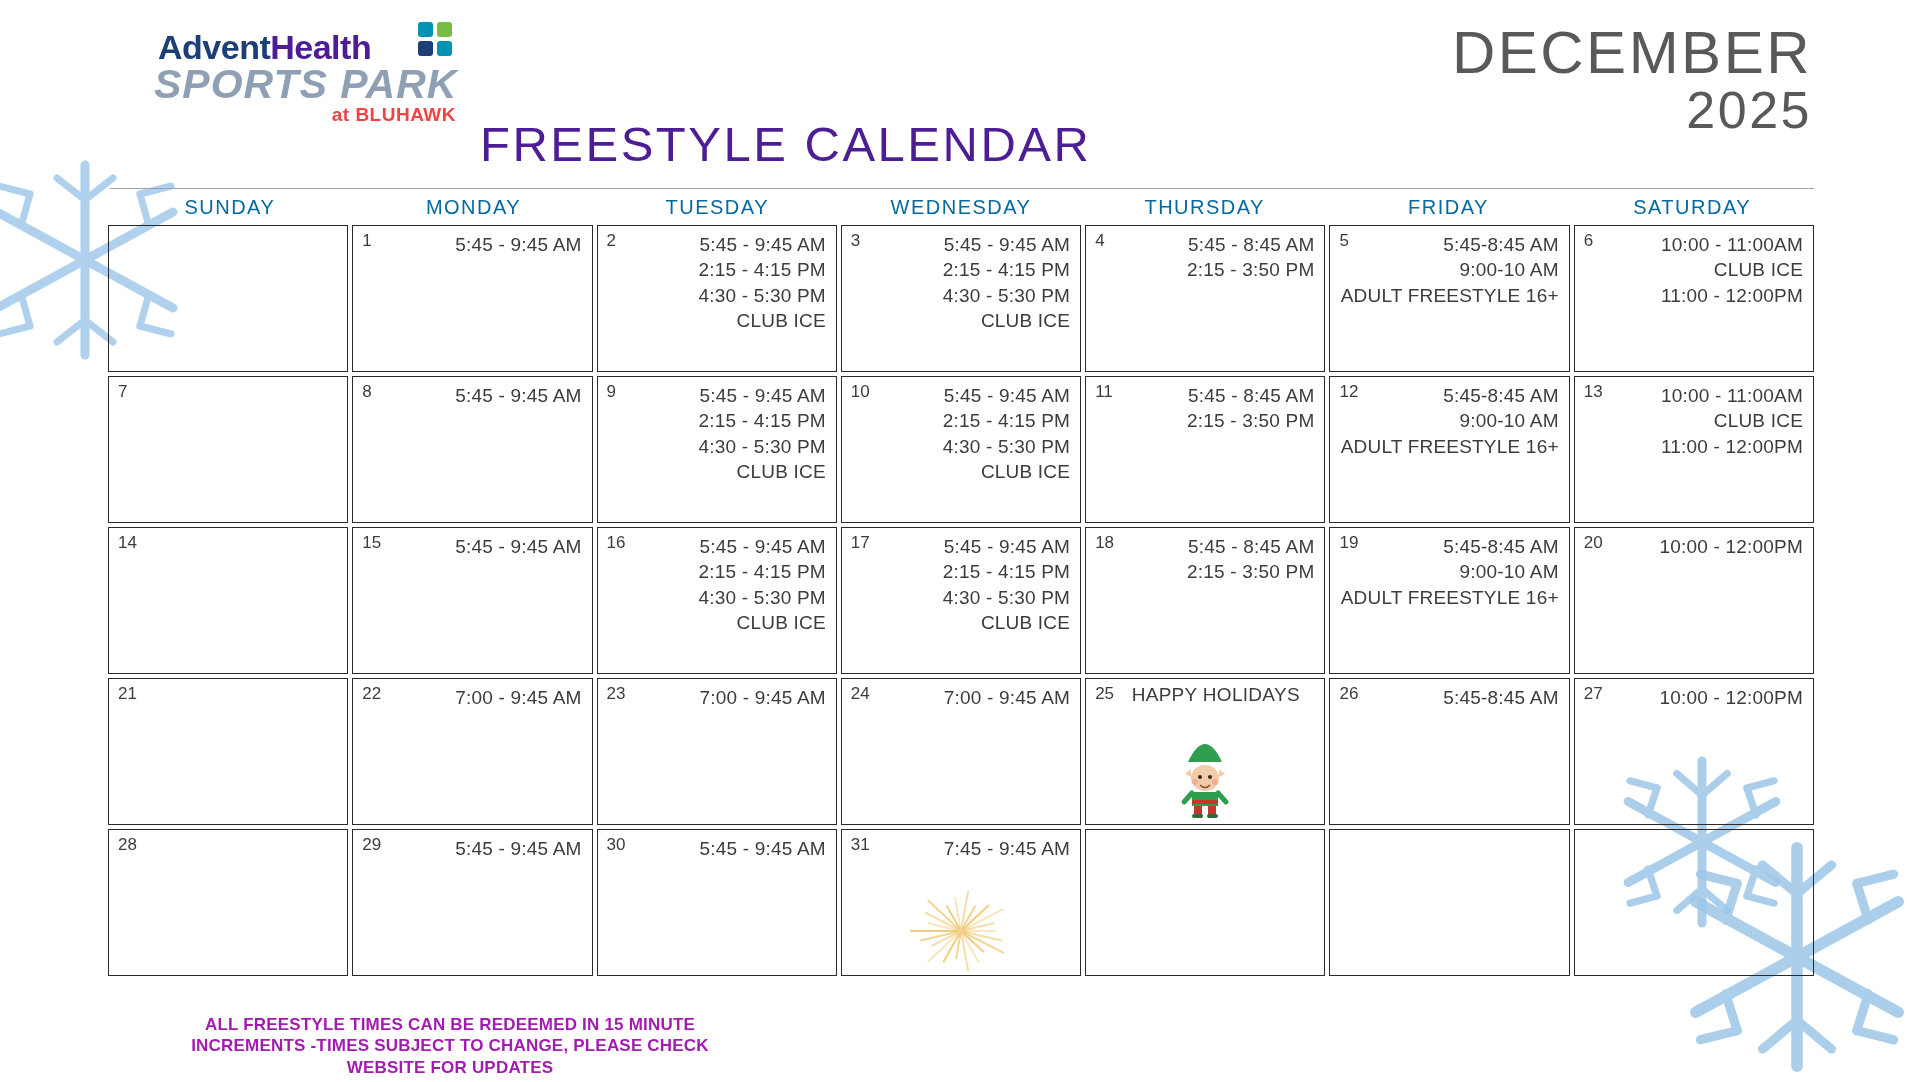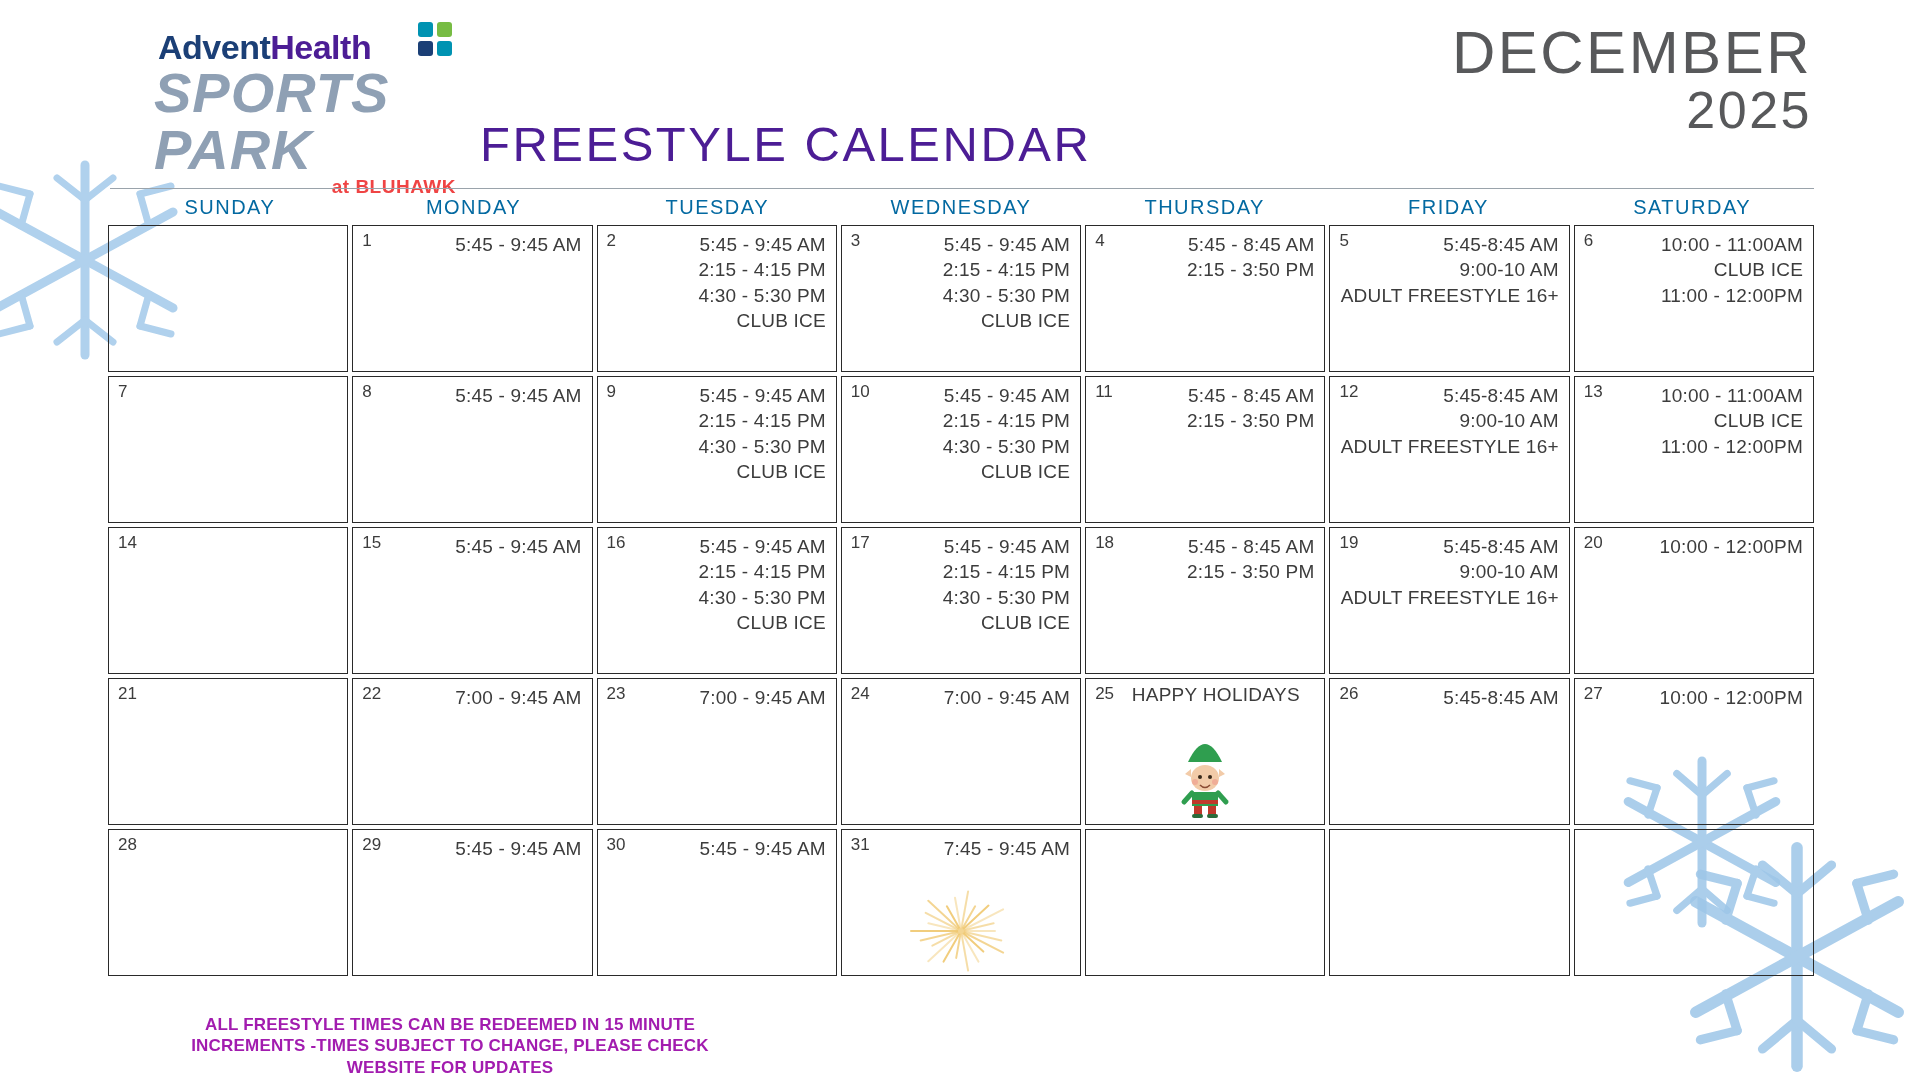--- a/index.html
+++ b/index.html
@@ -43,21 +43,21 @@
     font-size: 34px;
     font-weight: bold;
     color: #1b3f76;
     letter-spacing: -0.5px;
     line-height: 1;
     text-align: left;
     margin-left: 18px;
   }
   .logo-line1 .health { color: #4c1d95; }
   .logo-line2 {
-    font-size: 56px;
+    font-size: 41px;
     font-weight: bold;
     font-style: italic;
     color: #8fa0b4;
     letter-spacing: 1px;
     line-height: 1.02;
     text-align: left;
     margin-left: 14px;
   }
   .logo-line3 {
     font-size: 19px;

